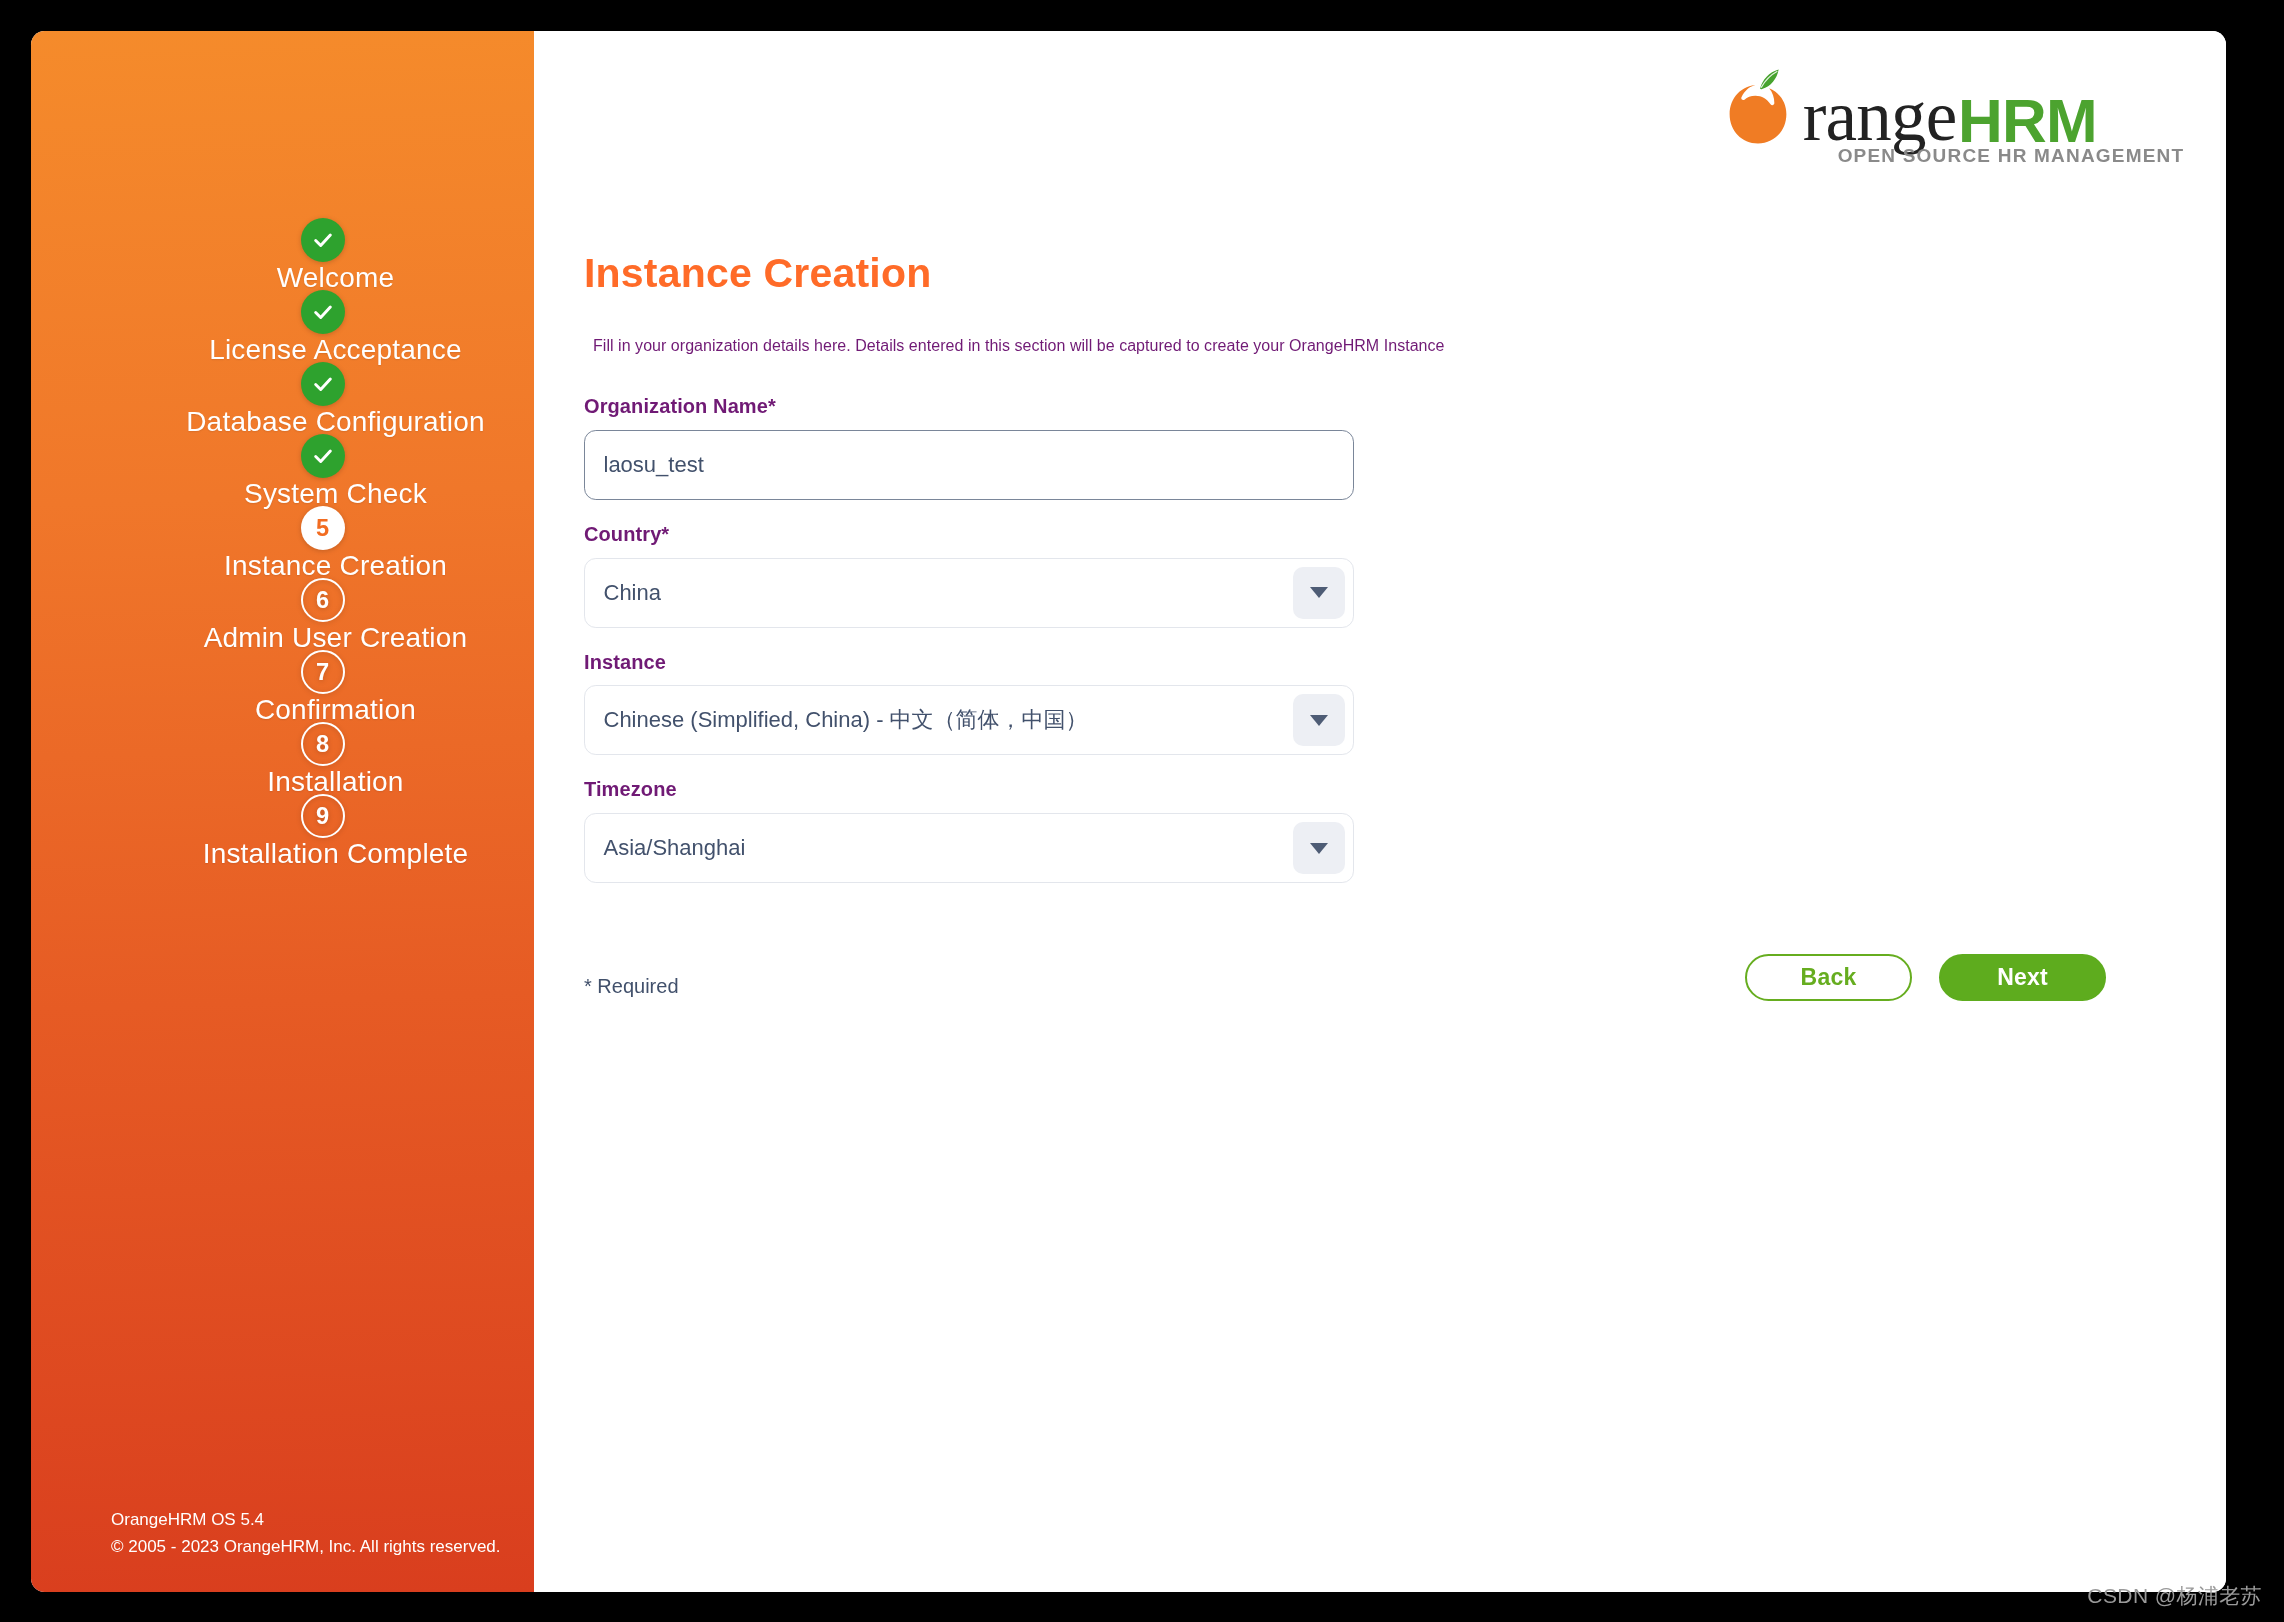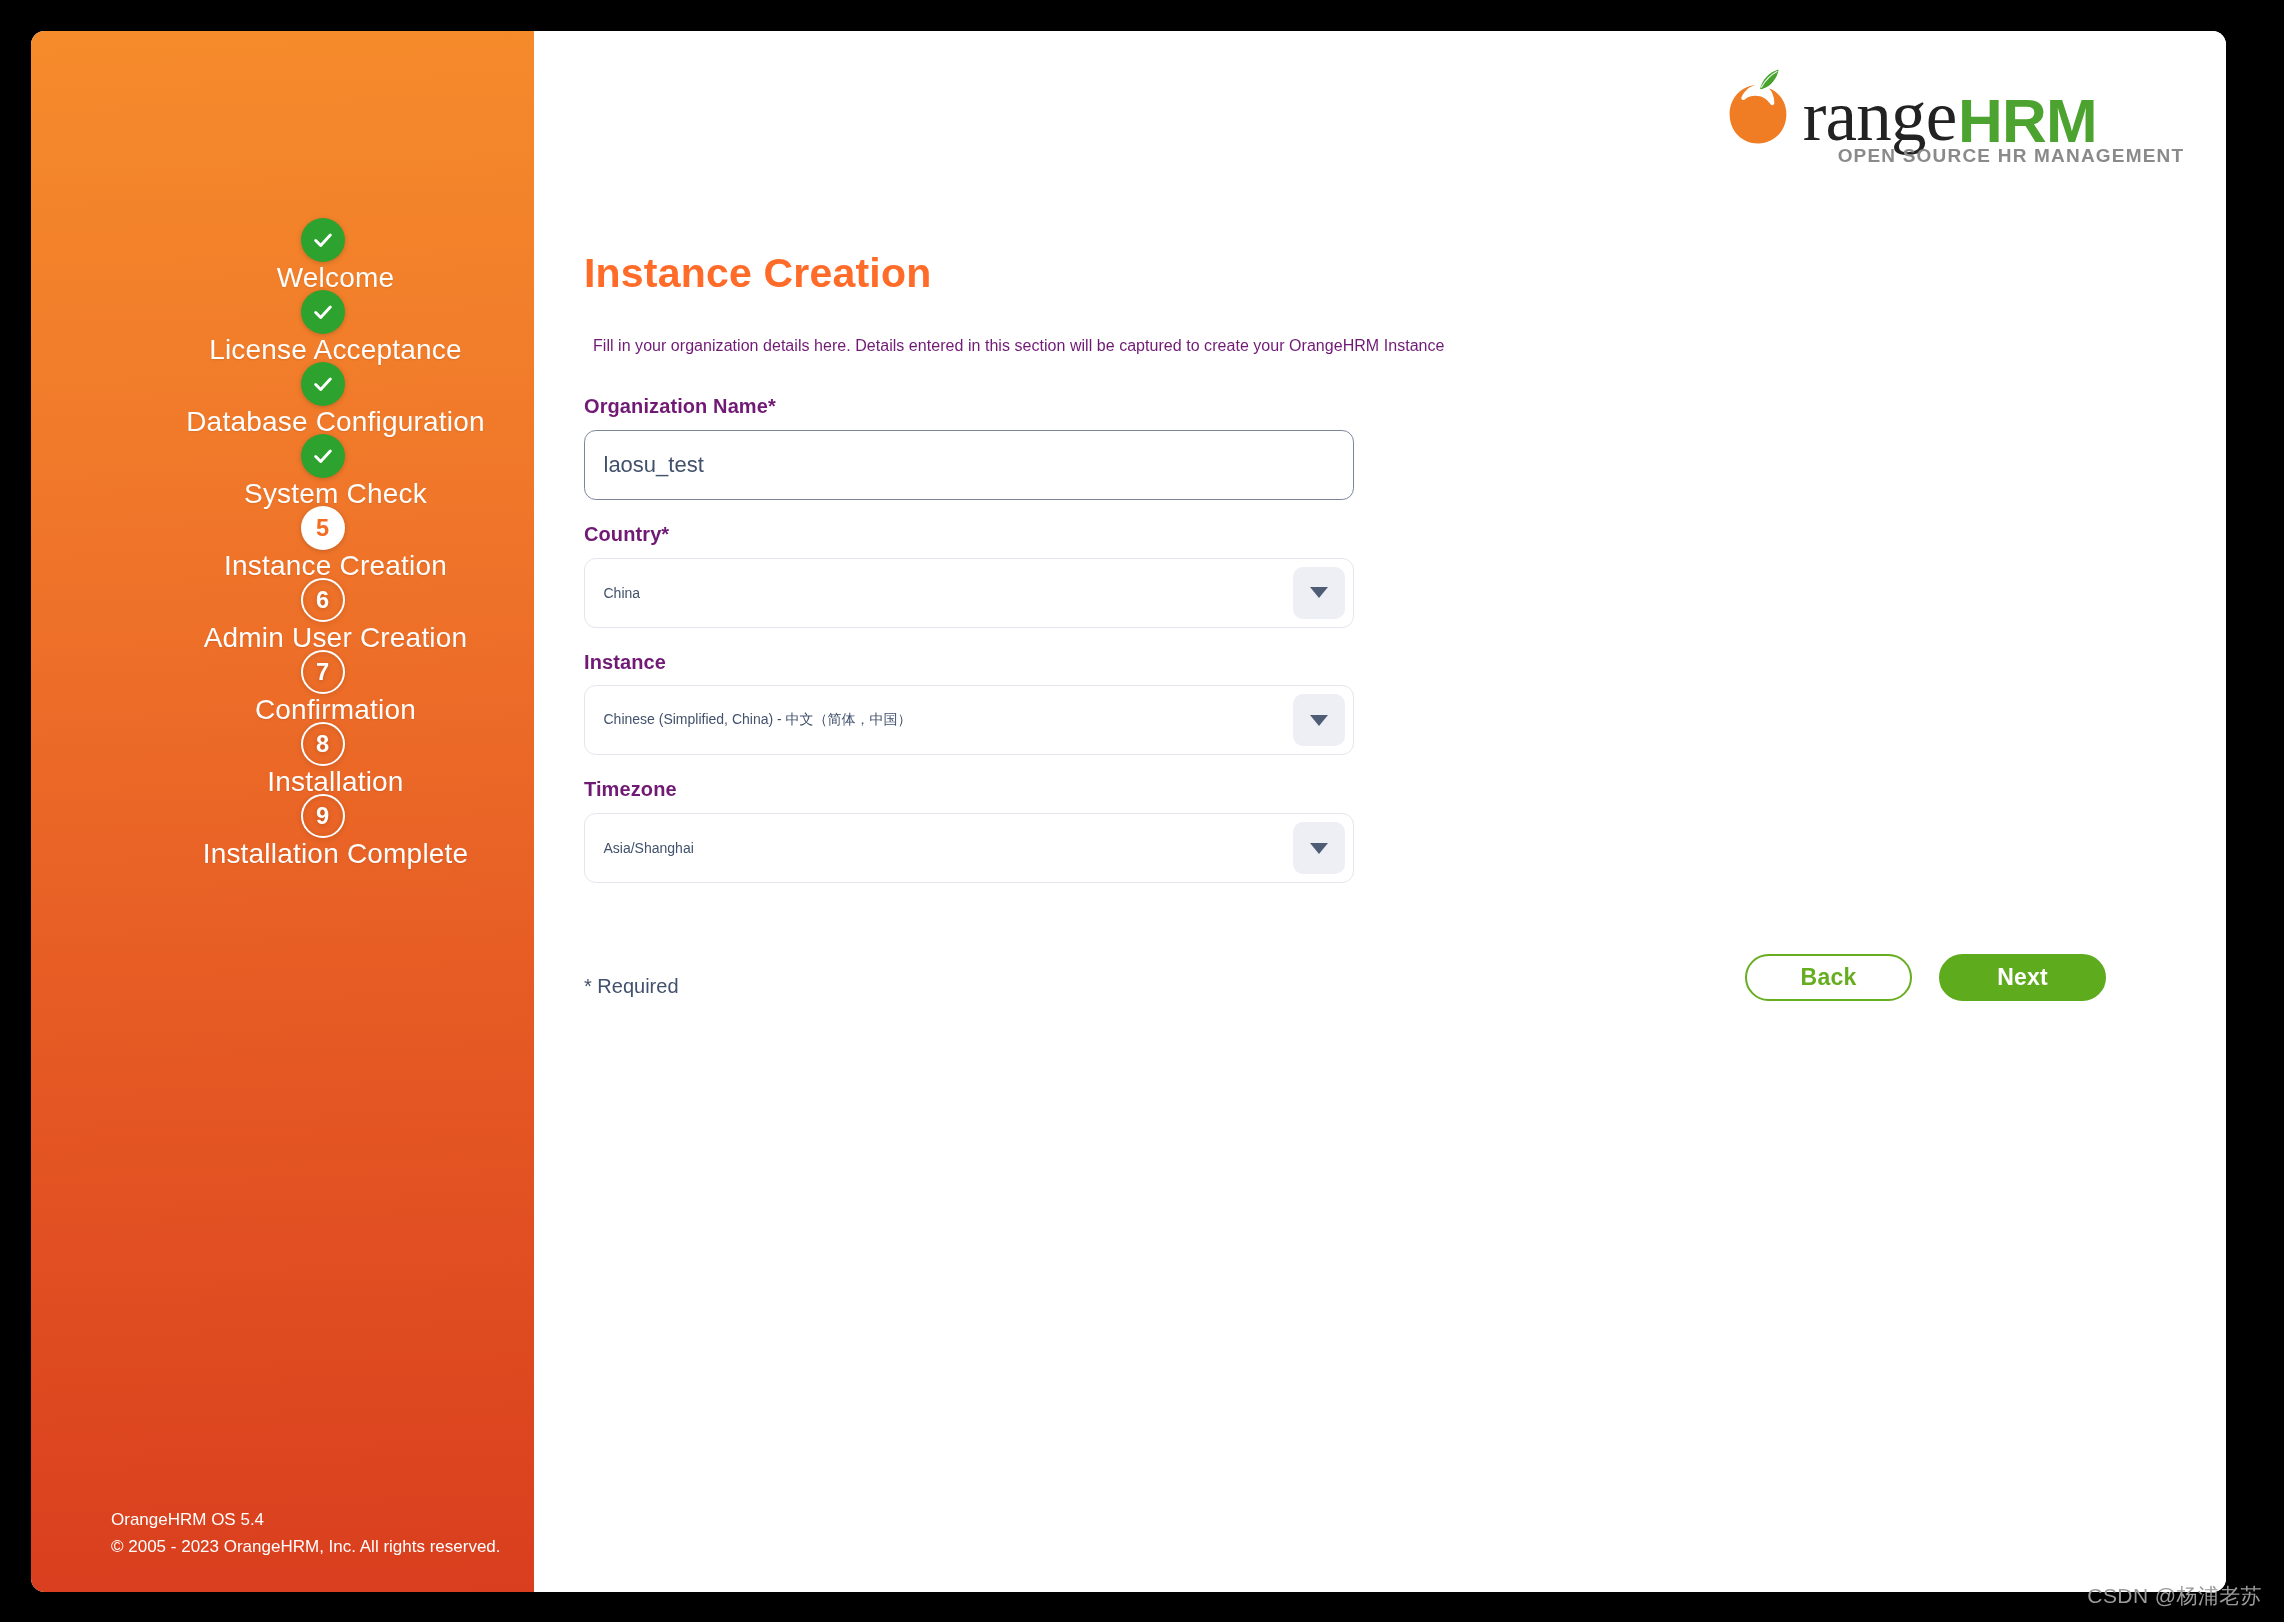--- a/index.html
+++ b/index.html
@@ -201,21 +201,21 @@
     position: relative;
     width: 770px;
     height: 70px;
     border: 1.7px solid #E3E6EC;
     border-radius: 11.8px;
     background: #ffffff;
     display: flex;
     align-items: center;
   }
   .select-value {
-    font-size: 14px;
+    font-size: 22px;
     color: #42516C;
     padding-left: 18.5px;
     white-space: nowrap;
     overflow: hidden;
   }
   .select-arrow-btn {
     position: absolute;
     right: 8.4px;
     top: 50%;
     transform: translateY(-50%);

